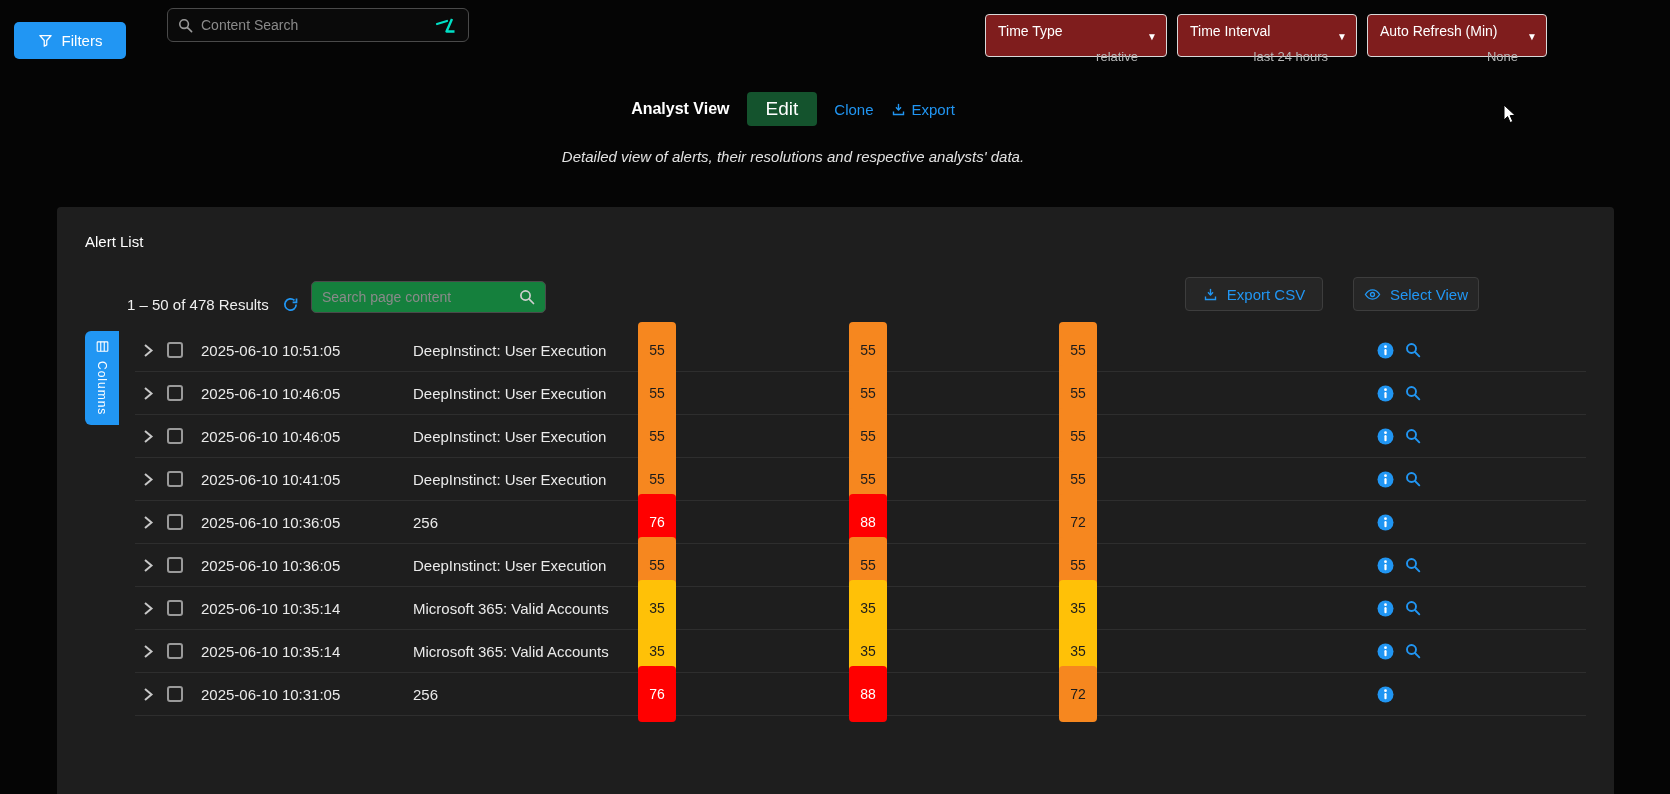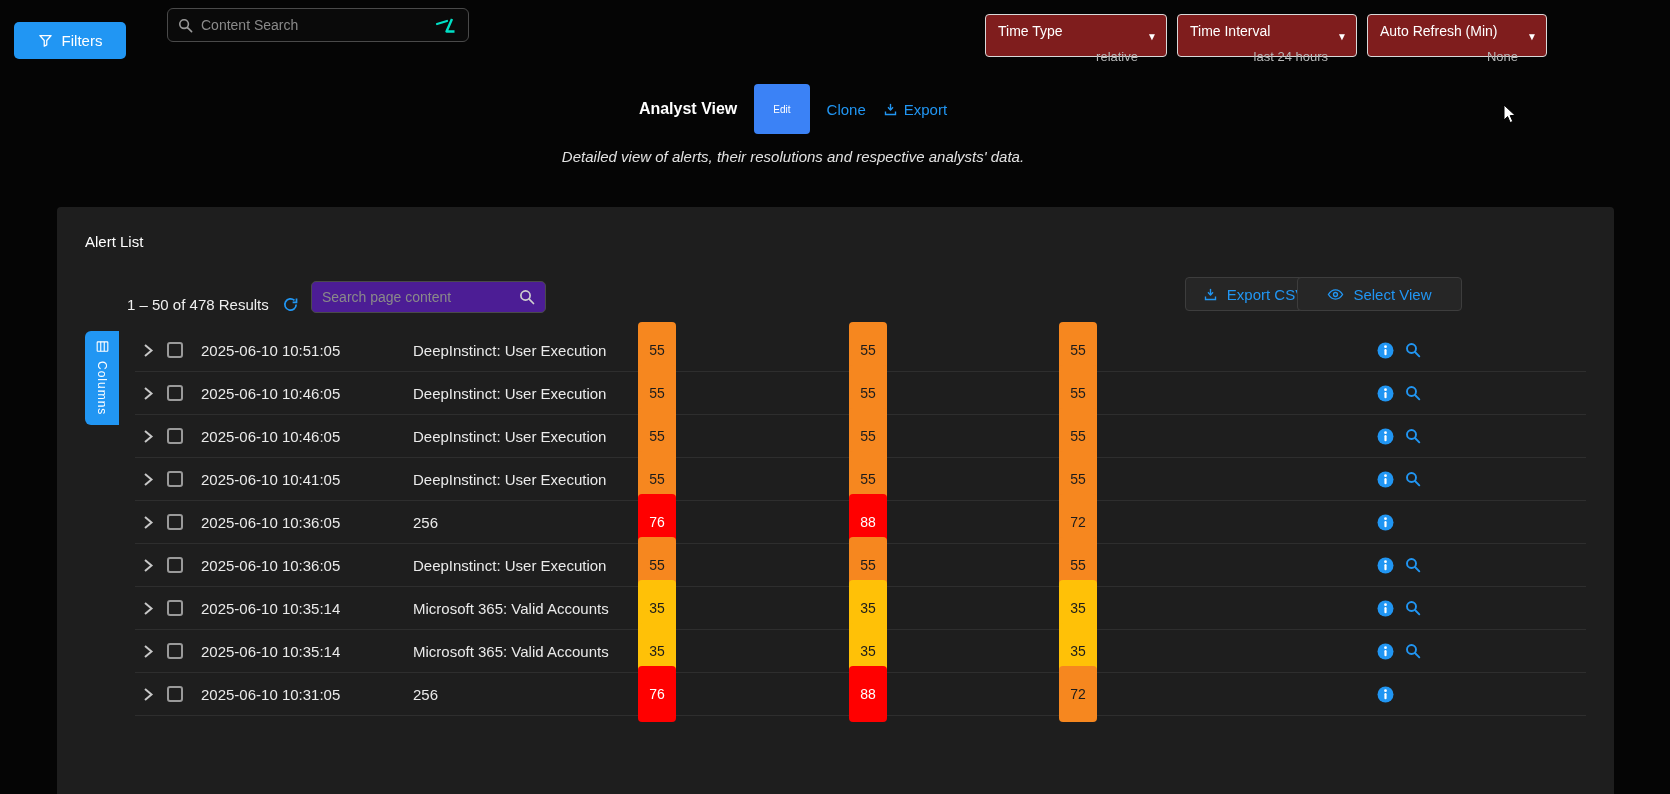--- a/index.html
+++ b/index.html
@@ -49,22 +49,22 @@
   .dd-auto-refresh { left: 1367px; width: 180px; }
 
   
   .view-row {
     position: absolute; left: 0; top: 92px; width: 1586px;
     display: flex; align-items: center; justify-content: center; gap: 17px;
     height: 34px;
   }
   .analyst-title { font-size: 16px; font-weight: bold; color: #fff; }
   .edit-btn {
-    background: #3b82f6; color: #fff; border: none; border-radius: 4px;
-    height: 50px; padding: 0 19px; font-size: 10px; font-family: inherit; cursor: pointer;
+    background: #14532d; color: #fff; border: none; border-radius: 4px;
+    height: 34px; padding: 0 19px; font-size: 19px; font-family: inherit; cursor: pointer;
   }
   .text-link {
     color: #2196f3; font-size: 15px; cursor: pointer;
     display: inline-flex; align-items: center; gap: 6px;
   }
   .desc {
     position: absolute; left: 0; top: 148px; width: 1586px;
     text-align: center; font-style: italic; font-size: 15px; color: #e2e2e2;
   }
 
@@ -79,38 +79,38 @@
   .results-row {
     position: absolute; left: 70px; top: 76px; height: 30px;
     display: flex; align-items: flex-end; gap: 13px;
   }
   .results-text { font-size: 15px; color: #f0f0f0; }
   .refresh-btn { cursor: pointer; display: inline-flex; align-items: center; }
 
   .page-search {
     position: absolute; left: 254px; top: 74px;
     width: 235px; height: 32px;
-    background: #4c1d95; border: 1px solid #4a4a4a; border-radius: 5px;
+    background: #15803d; border: 1px solid #4a4a4a; border-radius: 5px;
     display: flex; align-items: center; padding: 0 10px; gap: 8px;
   }
   .page-search input {
     flex: 1; background: transparent; border: none; outline: none;
     color: #cfcfcf; font-size: 14px; font-family: inherit;
   }
   .page-search input::placeholder { color: #8a8a8a; }
 
   .panel-btn {
     position: absolute; top: 70px; height: 34px;
     background: #262626; border: 1px solid #3d3d3d; border-radius: 4px;
     color: #2196f3; font-size: 15px; font-family: inherit;
     display: flex; align-items: center; justify-content: center; gap: 9px;
     cursor: pointer;
   }
   .export-csv-btn { left: 1128px; width: 138px; }
-  .select-view-btn { left: 1240px; width: 165px; }
+  .select-view-btn { left: 1296px; width: 126px; }
 
   .columns-tab {
     position: absolute; left: 28px; top: 124px;
     width: 34px; height: 94px;
     background: #2196f3; border-radius: 6px 0 0 6px;
     display: flex; flex-direction: column; align-items: center;
     padding-top: 8px; gap: 7px; color: #fff; cursor: pointer;
   }
   .columns-tab .vtext {
     writing-mode: vertical-rl; font-size: 12px; letter-spacing: 1px;

